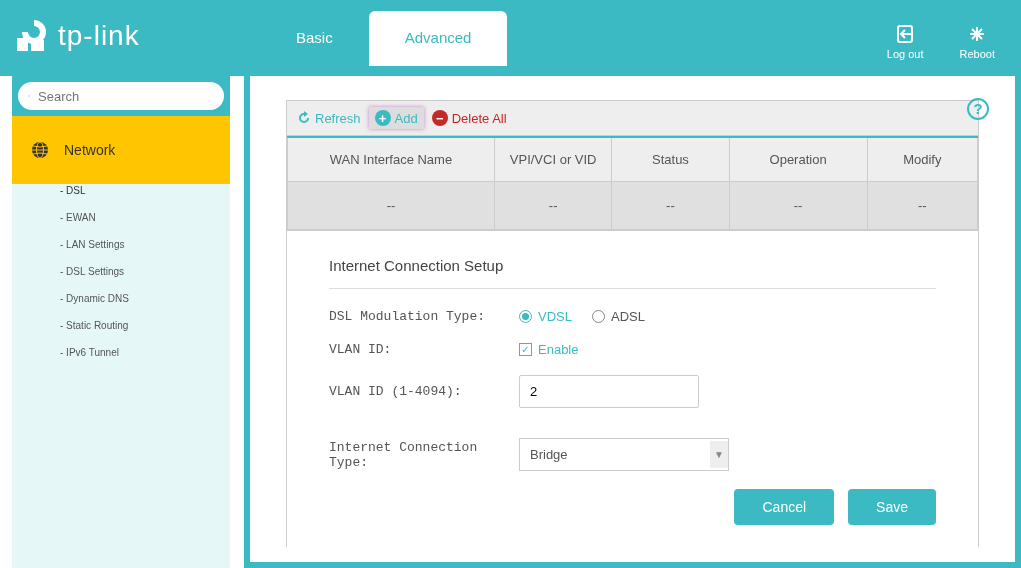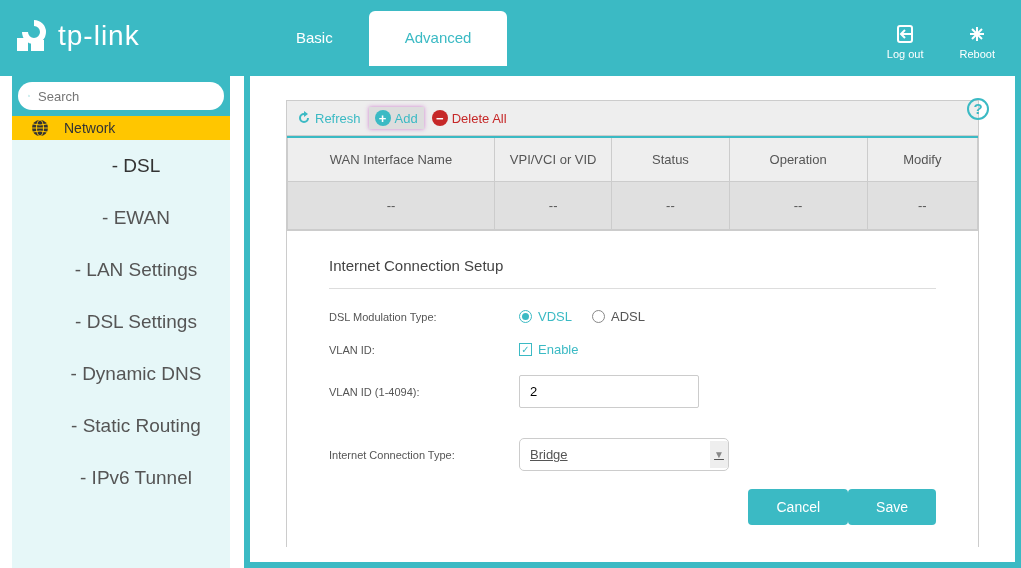--- a/index.html
+++ b/index.html
@@ -14,22 +14,22 @@
 .tab.active { background: #fff; color: #3bbac4; border-radius: 6px 6px 0 0; }
 .header-actions { position: absolute; right: 26px; top: 24px; display: flex; gap: 36px; }
 .header-action { text-align: center; color: #fff; font-size: 11px; cursor: pointer; }
 .header-action .icon { font-size: 18px; display: block; margin-bottom: 2px; height: 22px; }
 
 
 .sidebar { position: absolute; top: 76px; left: 12px; width: 218px; background: #e6f7f8; bottom: 0; }
 .search-wrap { background: #3bbac4; padding: 6px; }
 .search-box { background: #fff; display: flex; align-items: center; padding: 6px 10px; border-radius: 14px; }
 .search-box input { border: none; outline: none; font-size: 13px; flex: 1; margin-left: 8px; color: #888; }
-.nav-section { background: #ffc600; padding: 2px 18px; display: flex; align-items: center; gap: 14px; color: #333; font-size: 14px; }
-.nav-item { padding: 15px 18px 15px 48px; font-size: 19px; color: #555; cursor: pointer; text-align: center; }
+.nav-section { background: #ffc600; padding: 24px 18px; display: flex; align-items: center; gap: 14px; color: #333; font-size: 14px; }
+.nav-item { padding: 1px 18px 15px 48px; font-size: 10px; color: #555; cursor: pointer; }
 .nav-item.active { color: #333; }
 
 
 .main { position: absolute; top: 76px; left: 244px; right: 0; bottom: 0; background: #3bbac4; padding: 0 6px 6px 6px; }
 .panel { background: #fff; height: 100%; padding: 24px 36px 0 36px; position: relative; overflow: hidden; }
 .panel-title { font-size: 16px; color: #555; margin-bottom: 24px; }
 .help-icon { position: absolute; top: 22px; right: 26px; width: 22px; height: 22px; border: 2px solid #3bbac4; border-radius: 50%; color: #3bbac4; text-align: center; line-height: 18px; font-size: 15px; font-weight: bold; cursor: pointer; }
 
 
 .table-container { border: 1px solid #ccc; }
@@ -43,33 +43,33 @@
 .circle-minus { background: #c62828; }
 table { width: 100%; border-collapse: collapse; }
 th { background: #eee; padding: 14px 8px; font-weight: normal; font-size: 13px; color: #555; border: 1px solid #ccc; border-top: 2px solid #3bbac4; }
 td { background: #e0e0e0; padding: 16px 8px; text-align: center; border: 1px solid #ccc; color: #555; }
 
 
 .form-area { background: #fff; padding: 26px 42px 22px; border-left: 1px solid #ccc; border-right: 1px solid #ccc; }
 .form-title { font-size: 15px; color: #444; margin-bottom: 14px; }
 .form-divider { border: none; border-top: 1px solid #ddd; margin-bottom: 20px; }
 .form-row { display: flex; align-items: center; margin-bottom: 18px; }
-.form-label { width: 190px; font-size: 11px; color: #555; }
+.form-label { width: 190px; font-size: 13px; color: #555; font-family: Liberation Mono, monospace; }
 .form-control { flex: 1; display: flex; align-items: center; gap: 20px; }
 .radio-opt, .check-opt { display: inline-flex; align-items: center; gap: 6px; font-size: 13px; }
 .radio-opt.selected, .check-opt.selected { color: #3bbac4; }
 .radio { width: 13px; height: 13px; border: 1px solid #888; border-radius: 50%; display: inline-flex; align-items: center; justify-content: center; }
 .radio.checked { border-color: #3bbac4; }
 .radio.checked::after { content: ''; width: 7px; height: 7px; background: #3bbac4; border-radius: 50%; }
 .checkbox { width: 13px; height: 13px; border: 1px solid #3bbac4; display: inline-flex; align-items: center; justify-content: center; color: #3bbac4; font-size: 10px; }
 .text-input { border: 1px solid #ccc; padding: 8px 10px; width: 180px; font-size: 13px; border-radius: 2px; }
-.select-input { border: 1px solid #ccc; padding: 8px 10px; width: 210px; font-size: 13px; display: flex; justify-content: space-between; align-items: center; cursor: pointer; border-radius: 5px; text-decoration: underline; }
+.select-input { border: 1px solid #ccc; padding: 8px 10px; width: 210px; font-size: 13px; display: flex; justify-content: space-between; align-items: center; cursor: pointer; border-radius: 0; }
 .select-arrow { background: #eee; width: 18px; text-align: center; margin: -8px -10px -8px 0; padding: 8px 2px; font-size: 10px; color: #888; }
 
-.form-actions { display: flex; justify-content: flex-end; margin-top: 18px; }
+.form-actions { display: flex; justify-content: flex-end; gap: 14px; margin-top: 18px; }
 .btn { padding: 10px 28px; border: none; border-radius: 4px; color: #fff; font-size: 14px; cursor: pointer; background: #3bbac4; }
 </style>
 </head>
 <body>
 
 <div class="header">
   <div class="logo">
     <svg width="36" height="36" viewBox="0 0 36 36">
       <path d="M20,2 a12,12 0 1 1 -12,12 h6 a6,6 0 1 0 6,-6 z" fill="#fff"></path>
       <rect x="3" y="20" width="11" height="13" fill="#fff"></rect>

